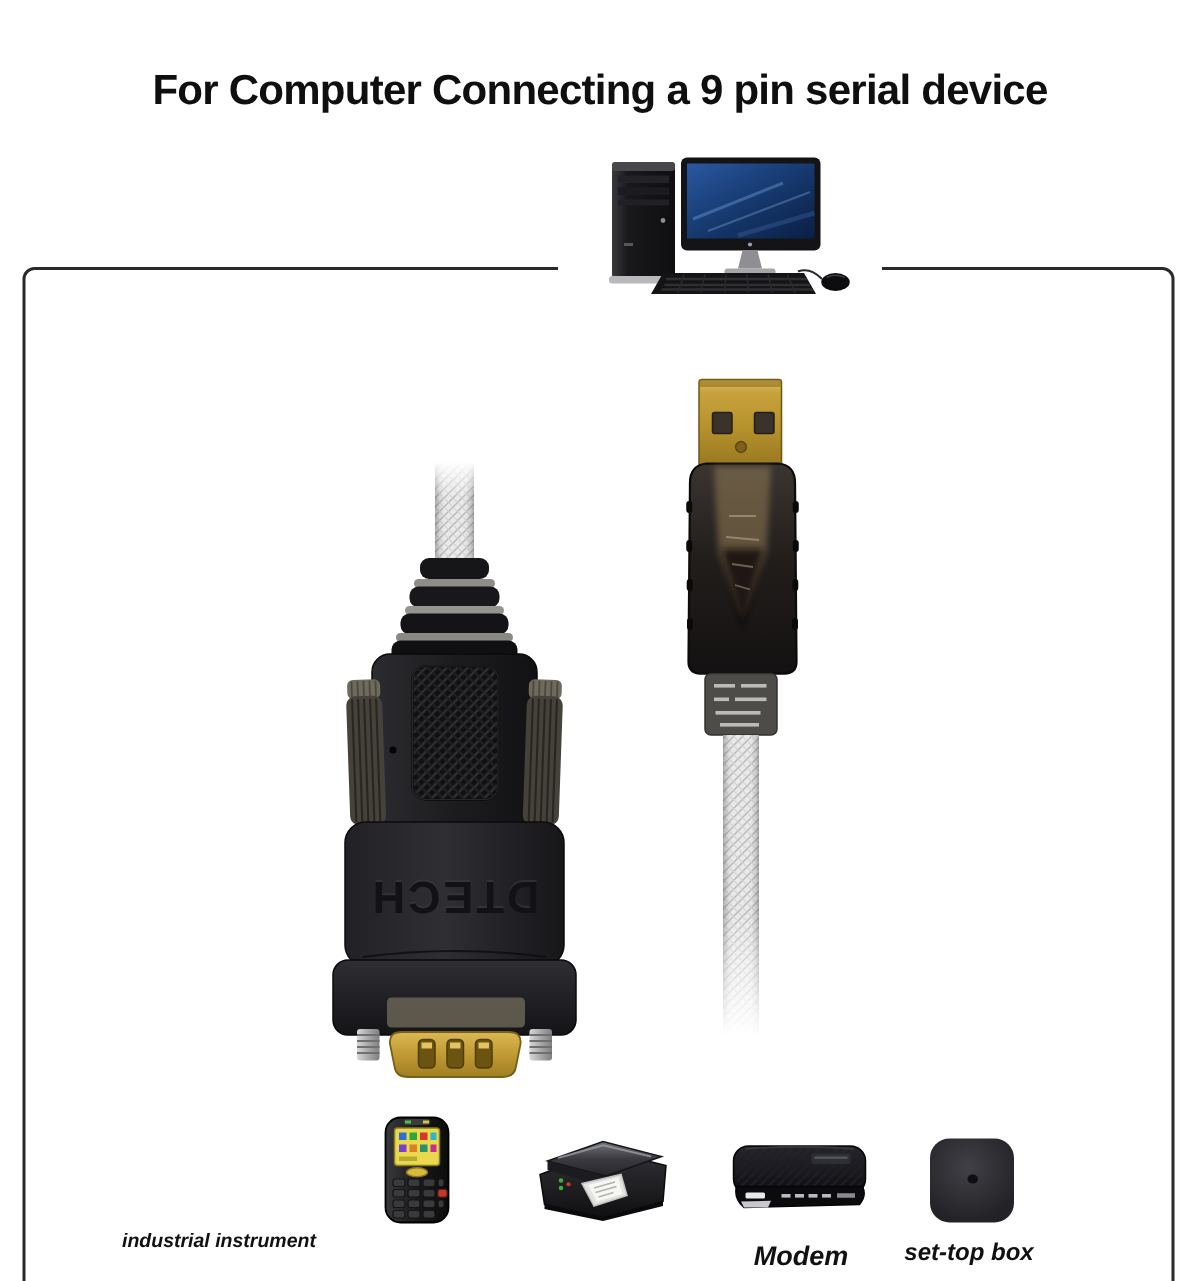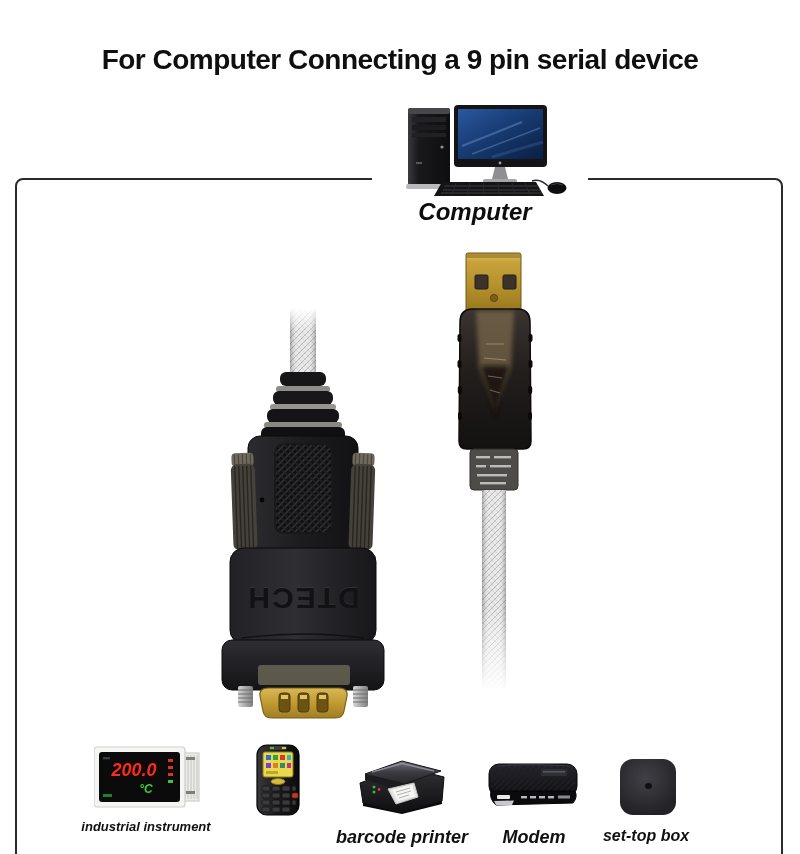--- a/index.html
+++ b/index.html
@@ -76,21 +76,20 @@
         <path d="M84 81 L80 93 M98 81 L95 93 M112 81 L111 93 M126 81 L127 93 M140 81 L143 93 M153 81 L158 93" stroke="#2a2a2e" stroke-width="1"></path>
       </g>
 
       <g>
         <path d="M176 84 Q168 76 160 79" stroke="#26262a" stroke-width="1.4" fill="none"></path>
         <ellipse cx="185" cy="86" rx="9.5" ry="6" fill="#0d0d0f"></ellipse>
         <path d="M179 83 Q185 80 191 83" stroke="#3c3c42" stroke-width="1" fill="none"></path>
       </g>
     </svg>
   </div>
-  <div class="abs computer-label">Computer</div>
 
   <div class="abs" style="left:450px;top:220px;width:90px;height:442px;z-index:2;">
     <svg width="90" height="442" viewBox="0 0 90 442">
       <defs>
         <linearGradient id="goldU" x1="0" y1="0" x2="0" y2="1">
           <stop offset="0" stop-color="#e0c063"></stop>
             <stop offset="0.15" stop-color="#c7a23c"></stop>
           <stop offset="0.55" stop-color="#b5912c"></stop>
             <stop offset="1" stop-color="#96761f"></stop>
         </linearGradient>
@@ -275,40 +274,20 @@
         <rect x="61" y="385" width="11" height="19" rx="3" fill="#6b5312" stroke="#503d0c" stroke-width="1"></rect>
         <rect x="80" y="385" width="11" height="19" rx="3" fill="#6b5312" stroke="#503d0c" stroke-width="1"></rect>
         <rect x="99" y="385" width="11" height="19" rx="3" fill="#6b5312" stroke="#503d0c" stroke-width="1"></rect>
         <rect x="63" y="387" width="7" height="4" fill="#e2c467"></rect>
         <rect x="82" y="387" width="7" height="4" fill="#e2c467"></rect>
         <rect x="101" y="387" width="7" height="4" fill="#e2c467"></rect>
       </g>
     </svg>
   </div>
 
-  <div class="abs" style="left:94px;top:717px;width:108px;height:64px;">
-    <svg width="108" height="64" viewBox="0 0 108 64">
-      <rect x="88" y="8" width="17" height="48" fill="#ececea" stroke="#c6c6c2" stroke-width="1"></rect>
-      <path d="M91 10 V54 M94 10 V54 M97 10 V54 M100 10 V54 M103 10 V54" stroke="#c2c2bf" stroke-width="1"></path>
-      <rect x="92" y="12" width="9" height="3" fill="#7d7d7a"></rect>
-      <rect x="92" y="46" width="9" height="3" fill="#7d7d7a"></rect>
-      <rect x="0" y="2" width="91" height="60" rx="3" fill="#f5f5f3" stroke="#cfcfcc" stroke-width="1.2"></rect>
-      <rect x="5" y="7" width="81" height="50" rx="3" fill="#0b0b0c"></rect>
-      <text x="40" y="31" text-anchor="middle" font-size="18" font-weight="700" font-style="italic" font-family="DejaVu Sans Mono, monospace" fill="#ff2a1a">200.0</text>
-      <text x="52" y="48" text-anchor="middle" font-size="12" font-weight="700" font-style="italic" fill="#37d23a">°C</text>
-      <g fill="#e03026">
-          <rect x="74" y="14" width="5" height="3"></rect>
-          <rect x="74" y="21" width="5" height="3"></rect>
-          <rect x="74" y="28" width="5" height="3"></rect>
-        </g>
-      <rect x="74" y="35" width="5" height="3" fill="#3ec144"></rect>
-      <rect x="9" y="49" width="9" height="3" fill="#2aa82e" opacity="0.75"></rect>
-      <rect x="9" y="12" width="7" height="2.4" fill="#44535e" opacity="0.7"></rect>
-    </svg>
-  </div>
 
   <div class="abs" style="left:254px;top:715px;width:48px;height:74px;">
     <svg width="48" height="74" viewBox="0 0 48 74">
       <defs>
         <linearGradient id="pdaG" x1="0" y1="0" x2="1" y2="0">
           <stop offset="0" stop-color="#39393c"></stop>
             <stop offset="0.5" stop-color="#1a1a1c"></stop>
             <stop offset="1" stop-color="#0c0c0d"></stop>
         </linearGradient>
       </defs>
@@ -403,17 +382,16 @@
       <rect x="71" y="33.5" width="12" height="3" fill="#8a8a92"></rect>
       <polygon points="7,39 27,38.5 25,43 9,43" fill="#c9c9cd"></polygon>
     </svg>
   </div>
 
   <div class="abs settop">
     <div class="settop-dot"></div>
   </div>
 
   <div class="abs dev-label l1">industrial instrument</div>
-  <div class="abs dev-label l3">barcode printer</div>
   <div class="abs dev-label l4">Modem</div>
   <div class="abs dev-label l5">set-top box</div>
 
 </div>
 
 </body></html>

